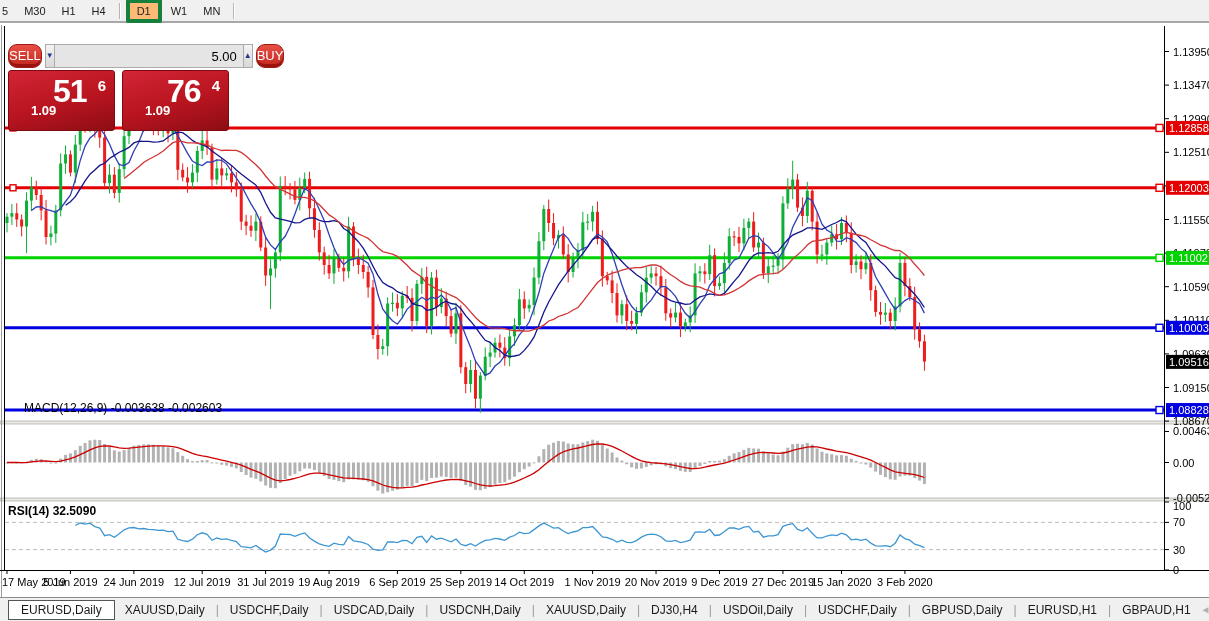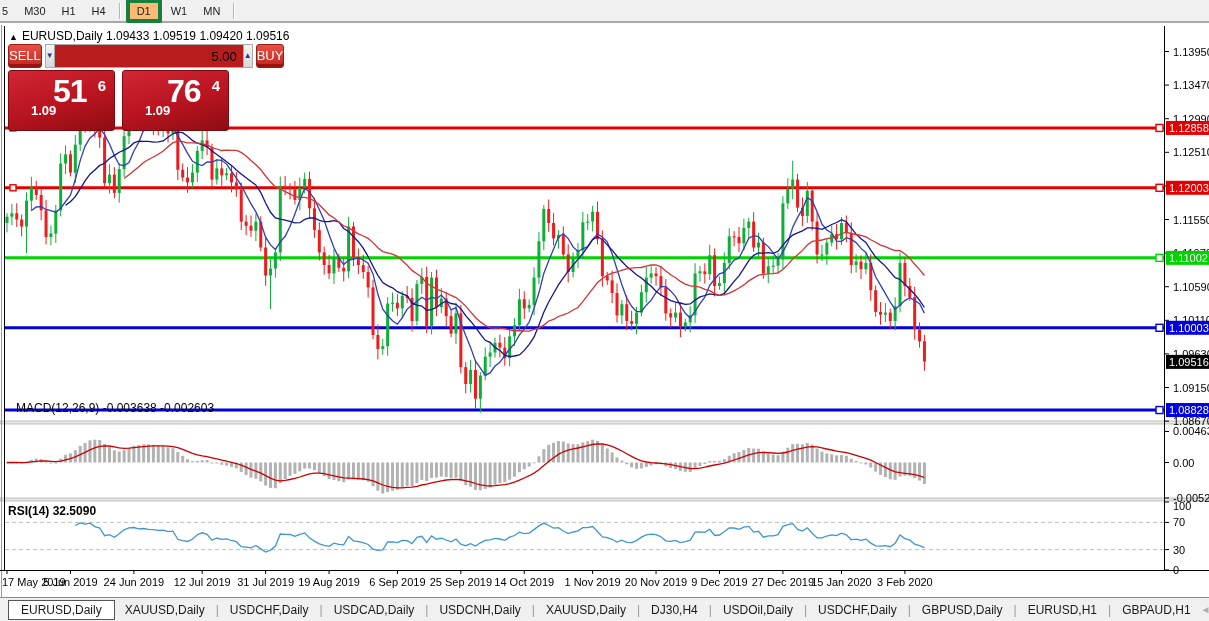--- a/index.html
+++ b/index.html
@@ -17,34 +17,34 @@
   .tb-sep { width:1px; height:16px; background:#b5b5b5; margin:0 5px; box-shadow:1px 0 0 #fff; }
 
   
   #chartwin { position:absolute; left:0; top:25px; width:1209px; height:572px; background:#fff; }
   #chart-svg { position:absolute; left:0; top:0; }
 
   
   .pane-label { position:absolute; font-size:12px; color:#000; white-space:nowrap; }
   #main-title { left:9px; top:4px; }
   #main-title .tri { font-size:9px; margin-right:4px; }
-  #macd-label { left:16px; top:376px; }
+  #macd-label { left:24px; top:376px; }
   #rsi-label  { left:8px; top:479px;font-weight:bold; }
 
   
   #trade-panel { position:absolute; left:8px; top:19px; width:229px; height:87px; }
   .tp-row1 { position:absolute; left:0; top:0; width:229px; height:24px; display:flex; }
   .tp-btn { width:56px; height:24px; color:#fff; font-size:13px; text-align:center; line-height:22px;
-            background:linear-gradient(#e85045,#c0271d); border:1px solid #9e1c14; border-radius:3px;
+            background:linear-gradient(#e85045,#c0271d); border:1px solid #9e1c14; border-radius:9px;
             box-shadow:inset 0 -3px 0 rgba(120,0,0,.55); cursor:pointer; }
   .tp-spin { width:18px; height:24px; background:linear-gradient(#f4f4f4,#d8d8d8); border:1px solid #ababab;
              color:#27348b; font-size:8px; text-align:center; line-height:22px; cursor:pointer; }
   .tp-spin.dn { margin-left:3px; border-right:none; }
   .tp-spin.up { border-left:none; margin-right:3px; }
-  #tp-volume { flex:1; height:24px; border:1px solid #ababab; background:#b91c1c; font-size:13px;
+  #tp-volume { flex:1; height:24px; border:1px solid #ababab; background:#e5e5e5; font-size:13px;
                text-align:right; padding:0 6px; color:#000; font-family:"Liberation Sans",sans-serif; }
   .tp-price { position:absolute; top:26px; width:107px; height:61px; color:#fff; border-radius:3px;
               background:linear-gradient(165deg,#d32535 0%,#b8141f 55%,#8d0d14 100%);
               border:1px solid #7c0a10; cursor:pointer; }
   #tp-sell-price { left:0; }
   #tp-buy-price  { left:114px; }
   .tp-price .small { position:absolute; left:10px; bottom:12px; font-size:13px; font-weight:bold;margin-left:12px; }
   .tp-price .big   { position:absolute; left:44px; top:2px; font-size:32px; font-weight:bold; letter-spacing:-1px; }
   .tp-price .sup   { position:absolute; right:8px; top:6px; font-size:15px; font-weight:bold; }
 
@@ -771,23 +771,20 @@
           <text x="719.48" y="561" font-size="11" fill="#000" text-anchor="middle">9 Dec 2019</text>
           <line x1="782.92" y1="545" x2="782.92" y2="549" stroke="#000" stroke-width="1"></line>
           <text x="782.92" y="561" font-size="11" fill="#000" text-anchor="middle">27 Dec 2019</text>
           <line x1="841.48" y1="545" x2="841.48" y2="549" stroke="#000" stroke-width="1"></line>
           <text x="841.48" y="561" font-size="11" fill="#000" text-anchor="middle">15 Jan 2020</text>
           <line x1="904.92" y1="545" x2="904.92" y2="549" stroke="#000" stroke-width="1"></line>
           <text x="904.92" y="561" font-size="11" fill="#000" text-anchor="middle">3 Feb 2020</text>
         </g>
       </svg>
 
-    <div class="pane-label" id="main-title">
-      <span class="tri">▲</span><span>EURUSD,Daily</span>&nbsp;<span>1.09433 1.09519 1.09420 1.09516</span>
-    </div>
     <div class="pane-label" id="macd-label">MACD(12,26,9) -0.003638 -0.002603</div>
     <div class="pane-label" id="rsi-label">RSI(14) 32.5090</div>
 
     <div id="trade-panel">
       <div class="tp-row1">
         <div class="tp-btn">SELL</div>
         <div class="tp-spin dn"><span>▼</span></div>
         <input id="tp-volume" value="5.00" style="">
         <div class="tp-spin up"><span>▲</span></div>
         <div class="tp-btn">BUY</div>

